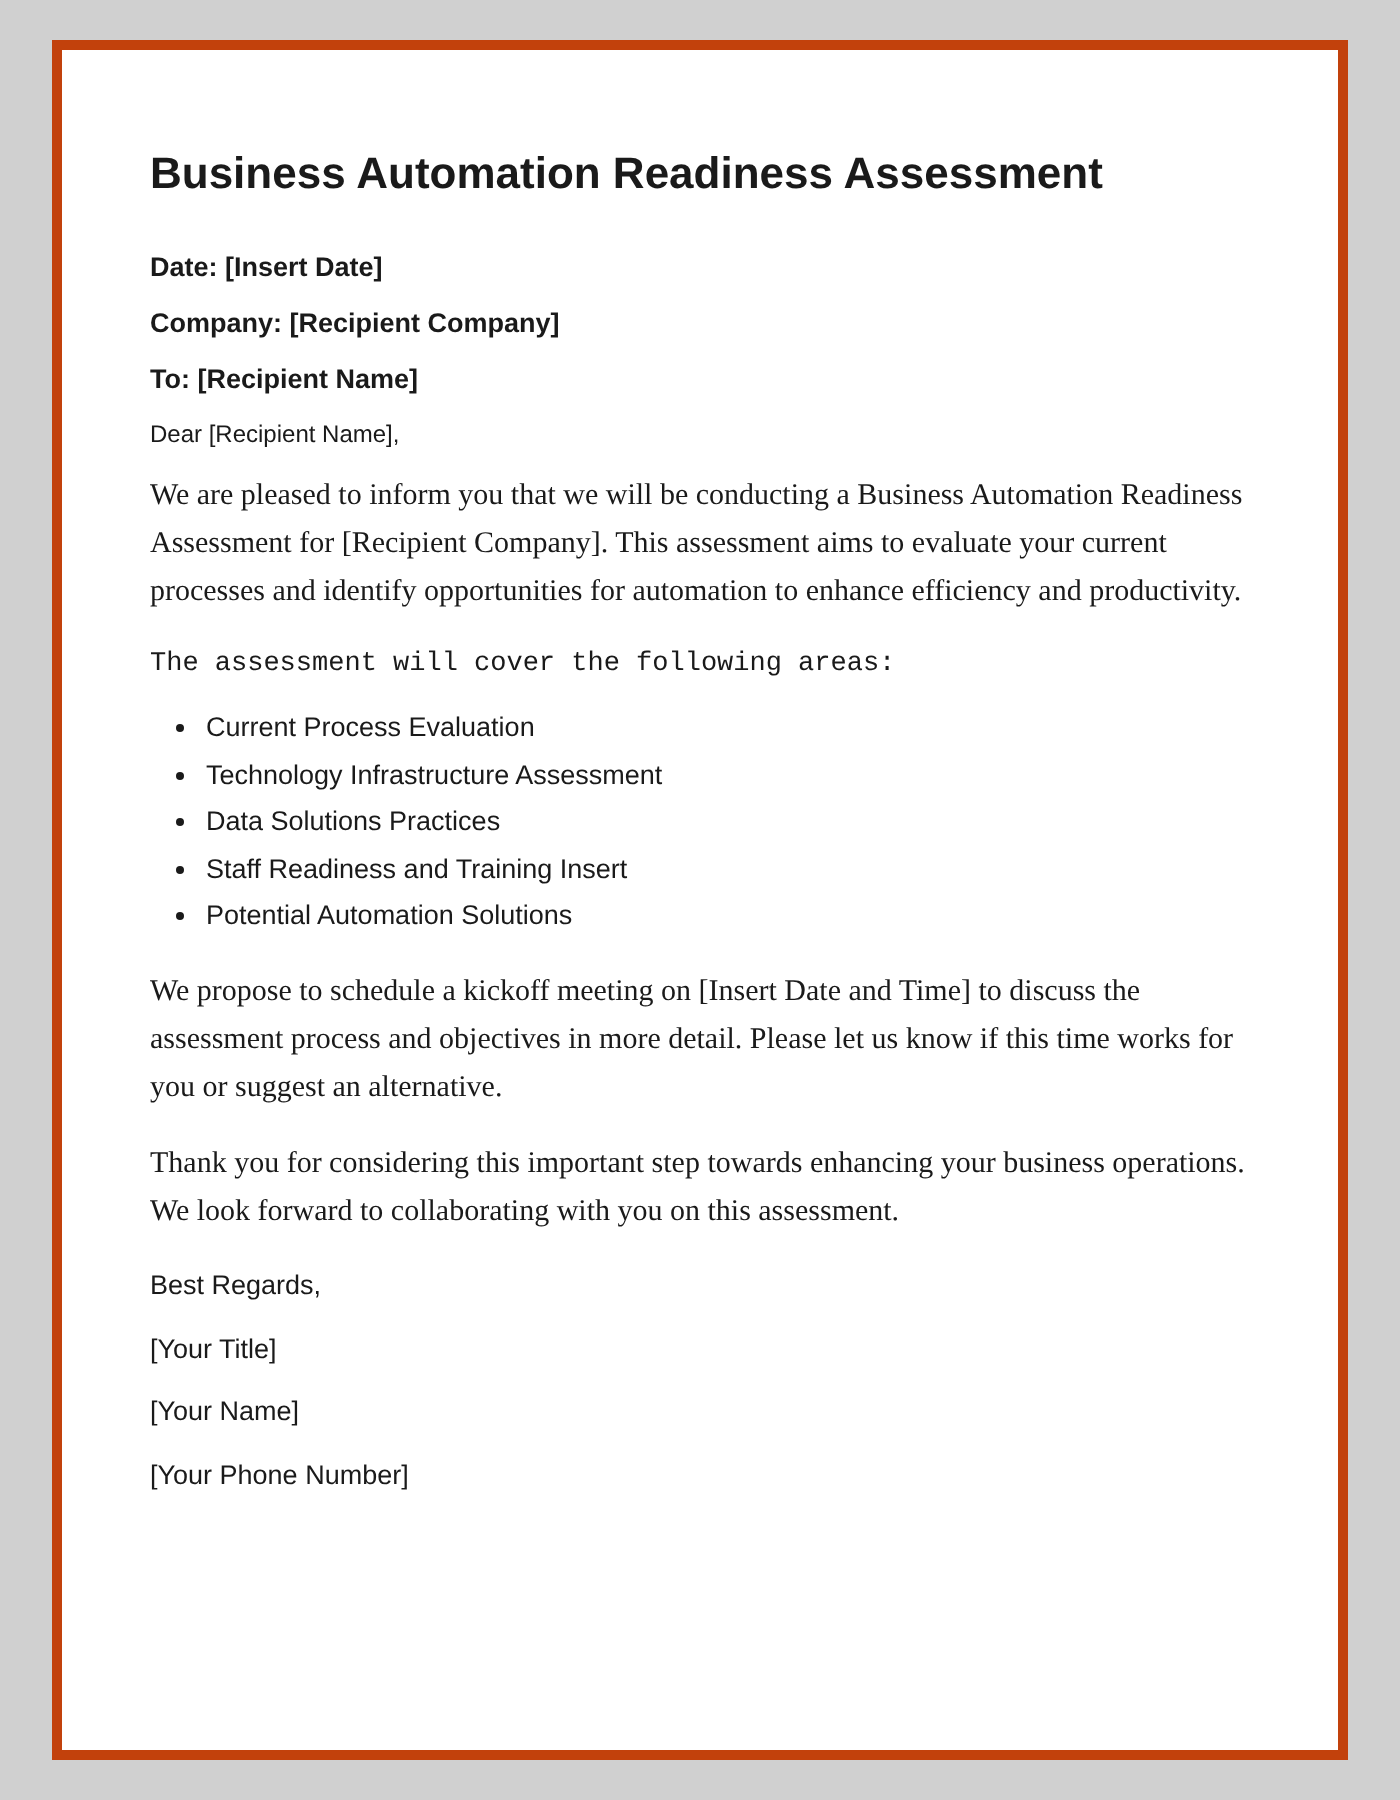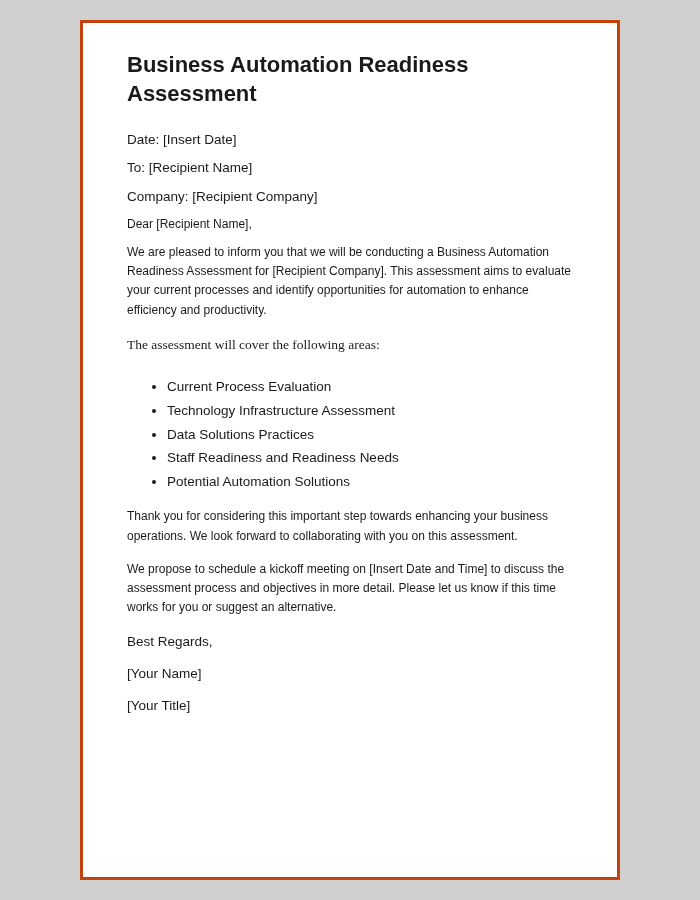--- a/index.html
+++ b/index.html
@@ -14,68 +14,69 @@
       justify-content: center;
       align-items: flex-start;
       min-height: 900px;
       width: 700px;
       font-family: Georgia, 'Times New Roman', serif;
       font-size: 14px;
       color: #1a1a1a;
     }
 
     .page-wrapper {
-      width: 540px;
+      width: 648px;
       min-height: 860px;
       background: #ffffff;
-      border: 3px solid #c2410c;
+      border: 5px solid #c2410c;
       margin: 20px auto;
-      padding: 28px 44px;
+      padding: 48px 44px;
     }
 
     .doc-title {
       font-size: 22px;
       font-weight: bold;
       font-family: Arial, sans-serif;
       line-height: 1.3;
       margin-bottom: 22px;
       color: #1a1a1a;
     }
 
     .meta-line {
       margin-bottom: 8px;
       font-family: Arial, sans-serif;
       font-size: 13.5px;
       line-height: 1.5;
+      font-weight: bold;
     }
 
     .salutation {
       margin-top: 10px;
       margin-bottom: 12px;
       font-family: Arial, sans-serif;
       font-size: 12px;
     }
 
     .paragraph {
       margin-bottom: 14px;
-      font-family: Liberation Sans, sans-serif;
-      font-size: 12px;
+      font-family: Liberation Serif, serif;
+      font-size: 15px;
       line-height: 1.6;
       text-align: left;
     }
 
     .list-intro {
-      margin-bottom: 20px;
-      font-family: Liberation Serif, serif;
+      margin-bottom: 8px;
+      font-family: Liberation Mono, monospace;
       font-size: 13.5px;
       line-height: 1.6;
     }
 
     .bullet-list {
-      margin-left: 40px;
+      margin-left: 28px;
       margin-bottom: 14px;
       font-family: Arial, sans-serif;
       font-size: 13.5px;
       line-height: 1.75;
     }
 
     .bullet-list li {
       list-style-type: disc;
     }
 
@@ -91,40 +92,41 @@
     }
   </style>
 </head>
 <body>
 
 <div class="page-wrapper">
 
   <div class="doc-title">Business Automation Readiness Assessment</div>
 
   <div class="meta-line">Date: [Insert Date]</div>
+  <div class="meta-line">Company: [Recipient Company]</div>
   <div class="meta-line">To: [Recipient Name]</div>
-  <div class="meta-line">Company: [Recipient Company]</div>
 
   <div class="salutation">Dear [Recipient Name],</div>
 
   <div class="paragraph">We are pleased to inform you that we will be conducting a Business Automation Readiness Assessment for [Recipient Company]. This assessment aims to evaluate your current processes and identify opportunities for automation to enhance efficiency and productivity.</div>
 
   <div class="list-intro">The assessment will cover the following areas:</div>
 
   <ul class="bullet-list">
   <li>Current Process Evaluation</li>
       <li>Technology Infrastructure Assessment</li>
       <li>Data Solutions Practices</li>
-      <li>Staff Readiness and Readiness Needs</li>
+      <li>Staff Readiness and Training Insert</li>
       <li>Potential Automation Solutions</li>
     </ul>
 
+  <div class="paragraph">We propose to schedule a kickoff meeting on [Insert Date and Time] to discuss the assessment process and objectives in more detail. Please let us know if this time works for you or suggest an alternative.</div>
+
   <div class="paragraph">Thank you for considering this important step towards enhancing your business operations. We look forward to collaborating with you on this assessment.</div>
-
-  <div class="paragraph">We propose to schedule a kickoff meeting on [Insert Date and Time] to discuss the assessment process and objectives in more detail. Please let us know if this time works for you or suggest an alternative.</div>
 
   <div class="closing-block">
     <div class="closing-line">Best Regards,</div>
+    <div class="closing-line">[Your Title]</div>
     <div class="closing-line">[Your Name]</div>
-    <div class="closing-line">[Your Title]</div>
+    <div class="closing-line">[Your Phone Number]</div>
   </div>
 
 </div>
 
 </body></html>

